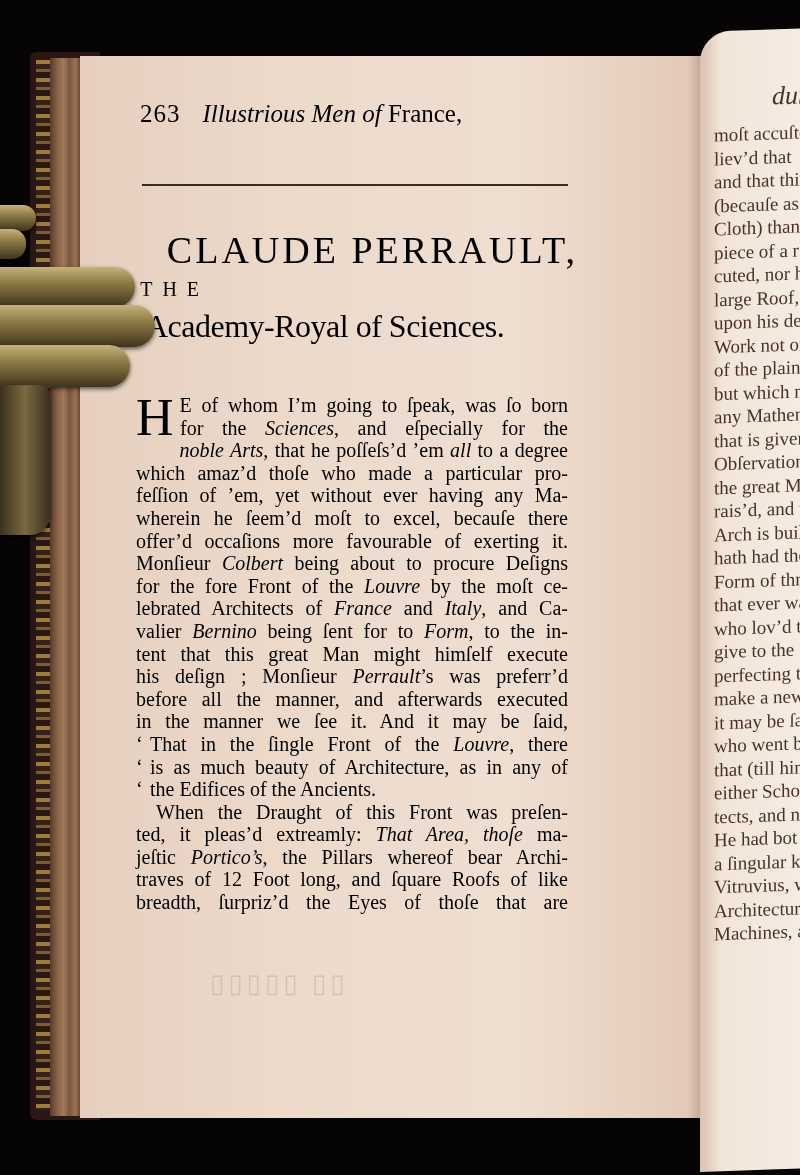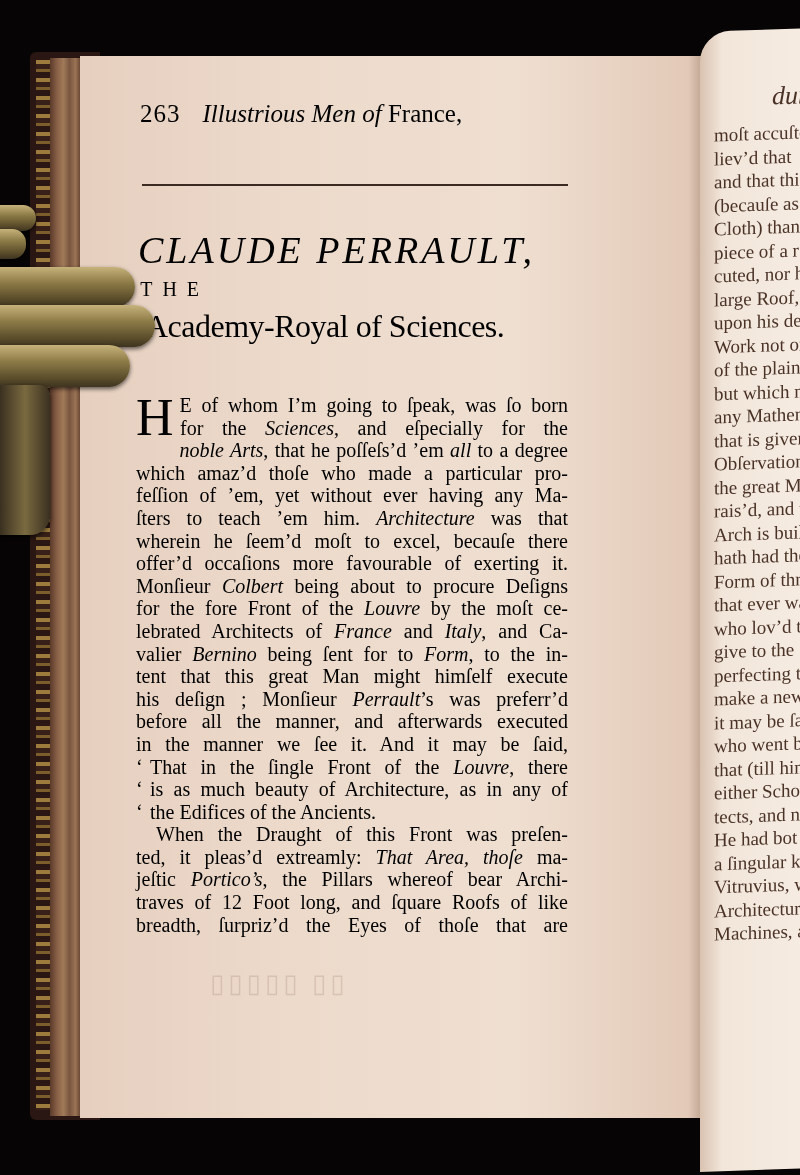--- a/index.html
+++ b/index.html
@@ -57,21 +57,21 @@
       font-size: 25px; white-space: nowrap;
     }
     .running-head .num { letter-spacing: 1px; margin-right: 22px; }
     .running-head .ital { font-style: italic; }
     .rule {
       position: absolute; left: 142px; top: 184px; width: 426px; height: 2px;
       background: #3a2a22;
     }
     .title-main {
       position: absolute; left: 138px; top: 228px; width: 440px;
-      font-style: italic; font-size: 38px; letter-spacing: 3px; white-space: nowrap;
+      font-size: 38px; letter-spacing: 3px; white-space: nowrap; text-align: right;
     }
     .title-of {
       position: absolute; left: 80px; width: 622px; top: 278px; text-align: left;
       font-size: 20px; letter-spacing: 10px;
     }
     .title-sub {
       position: absolute; left: 145px; top: 308px; width: 480px;
       font-size: 32px; white-space: nowrap; letter-spacing: -0.5px;
     }
     
@@ -117,21 +117,20 @@
 <div class="title-of">OF THE</div>
 <div class="title-sub">Academy-Royal of Sciences.</div>
 
 <div class="body" id="body-text">
     <span class="dropcap">H</span>
     <span class="line">E of whom I’m going to ſpeak, was ſo born</span>
     <span class="line indent1">for the <em>Sciences</em>, and eſpecially for the</span>
     <span class="line"><em>noble Arts</em>, that he poſſeſs’d ’em <em>all</em> to a degree</span>
     <span class="line">which amaz’d thoſe who made a particular pro-</span>
     <span class="line">feſſion of ’em, yet without ever having any Ma-</span>
-    <span class="line">ſters to teach ’em him. <em>Architecture</em> was that</span>
     <span class="line">wherein he ſeem’d moſt to excel, becauſe there</span>
     <span class="line">offer’d occaſions more favourable of exerting it.</span>
     <span class="line">Monſieur <em>Colbert</em> being about to procure Deſigns</span>
     <span class="line">for the fore Front of the <em>Louvre</em> by the moſt ce-</span>
     <span class="line">lebrated Architects of <em>France</em> and <em>Italy</em>, and Ca-</span>
     <span class="line">valier <em>Bernino</em> being ſent for to <em>Form</em>, to the in-</span>
     <span class="line">tent that this great Man might himſelf execute</span>
     <span class="line">his deſign ; Monſieur <em>Perrault</em>’s was preferr’d</span>
     <span class="line">before all the manner, and afterwards executed</span>
     <span class="line">in the manner we ſee it. And it may be ſaid,</span>

